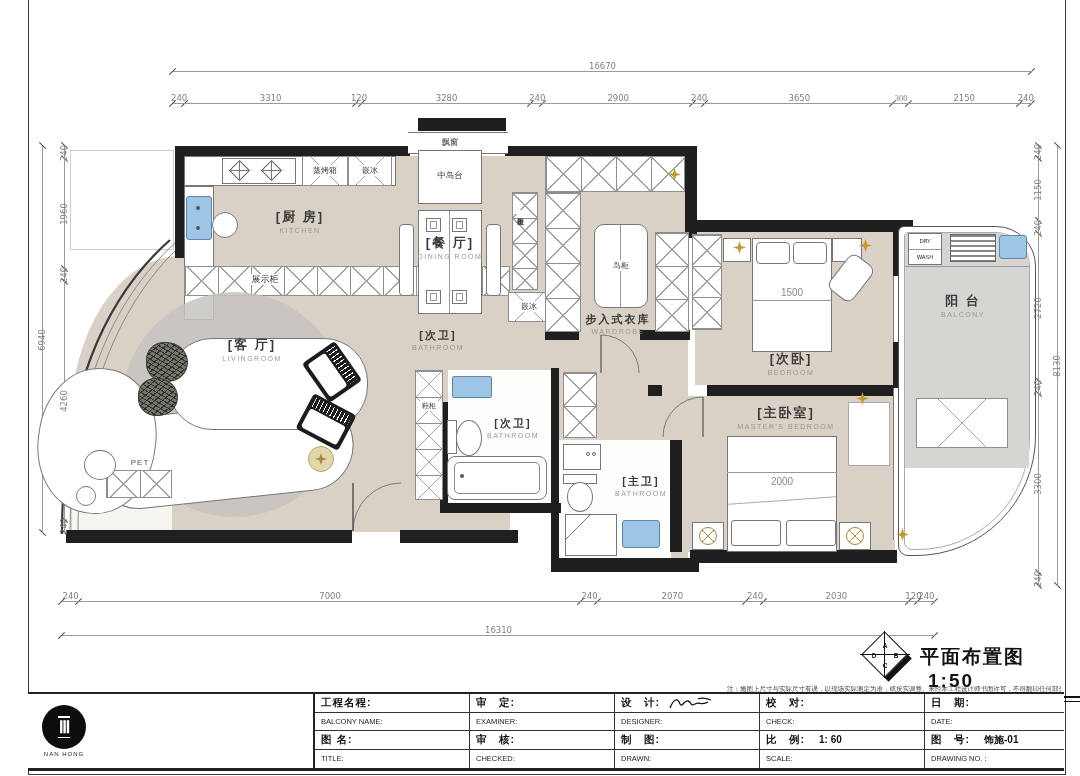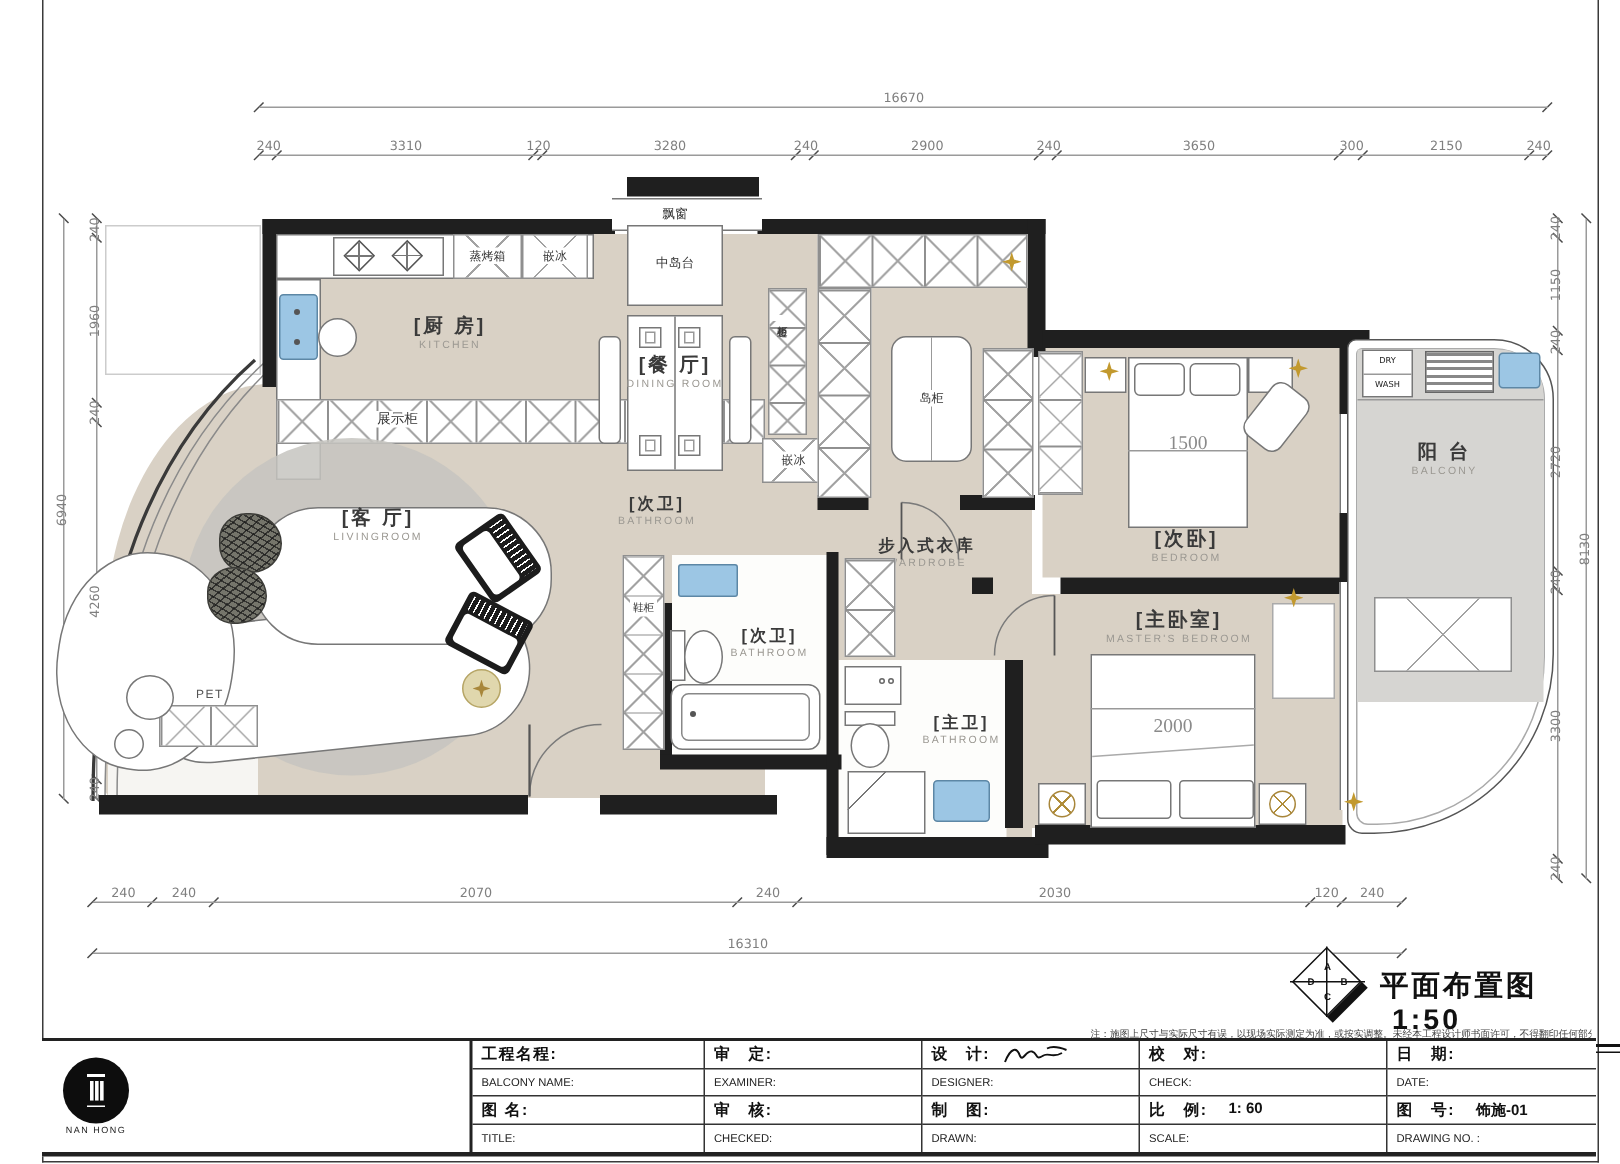--- a/index.html
+++ b/index.html
@@ -66,22 +66,22 @@
 
   
   .rlabel { position:absolute; text-align:center; transform:translateX(-50%); white-space:nowrap; }
   .rlabel .zh { font-size:13px; font-weight:bold; letter-spacing:2px; color:#3a3a3a; }
   .rlabel .en { font-size:7px; letter-spacing:1.5px; color:#9b9892; margin-top:1px; }
   .rlabel.small .zh { font-size:11px; }
   .chip { position:absolute; background:#fff; font-size:8px; color:#333; line-height:11px; padding:0 2px;
           white-space:nowrap; transform:translateX(-50%); }
   .chip.nobg { background:transparent; }
   .chip.vert { writing-mode:vertical-rl; transform:none; line-height:10px; padding:2px 0; }
-  .sizelbl { position:absolute; font-size:13px; color:#8a8a8a; transform:translateX(-50%); white-space:nowrap;
-             font-family:Liberation Serif, serif; }
+  .sizelbl { position:absolute; font-size:10px; color:#8a8a8a; transform:translateX(-50%); white-space:nowrap;
+             font-family:Liberation Sans, sans-serif; }
 
   
   .dim { position:absolute; font-family:"DejaVu Sans",sans-serif; }
   .dim-h { display:flex; }
   .dim-h::after { content:''; position:absolute; left:0; right:0; bottom:2px; height:1px; background:#9a9a9a; }
   .dim-h .seg { position:relative; flex-basis:0; }
   .dim-h .seg::before { content:''; position:absolute; left:-1px; bottom:-2px; width:1px; height:9px; background:#4a4a4a; transform:rotate(45deg); }
   .dim-h .tick.end { position:absolute; right:0; bottom:-2px; width:1px; height:9px; background:#4a4a4a; transform:rotate(45deg); }
   .dim-h .dim-num { position:absolute; left:50%; bottom:3px; transform:translateX(-50%); font-size:8.5px; color:#7f7f7f; white-space:nowrap; }
   .dim-v { display:flex; flex-direction:column; }
@@ -163,21 +163,21 @@
     </div>
     <div class="seg" style="flex-grow: 2900;">
       <span class="dim-num">2900</span>
     </div>
     <div class="seg" style="flex-grow: 240;">
       <span class="dim-num">240</span>
     </div>
     <div class="seg" style="flex-grow: 3650;">
       <span class="dim-num">3650</span>
     </div>
-    <div class="seg" style="flex-grow: 300;">
+    <div class="seg" style="flex-grow: 300; font-family: Liberation Serif, serif;">
       <span class="dim-num">300</span>
     </div>
     <div class="seg" style="flex-grow: 2150;">
       <span class="dim-num">2150</span>
     </div>
     <div class="seg" style="flex-grow: 240;">
       <span class="dim-num">240</span>
     </div>
     <i class="tick end"></i>
   </div>
@@ -231,20 +231,23 @@
   </div>
 <div class="dim dim-v" style="left:1049px;top:146px; width:16px;  height:440px;">
     <div class="seg" style="flex-grow: 8130;">
       <span class="dim-num">8130</span>
     </div>
     <i class="tick end"></i>
   </div>
 <div class="dim dim-h" style="left:62px;  top:588px; width:873px; height:16px;">
     <div class="seg" style="flex-grow: 240;">
       <span class="dim-num">240</span>
+    </div>
+    <div class="seg" style="flex-grow: 7000;">
+      <span class="dim-num">7000</span>
     </div>
     <div class="seg" style="flex-grow: 240;">
       <span class="dim-num">240</span>
     </div>
     <div class="seg" style="flex-grow: 2070;">
       <span class="dim-num">2070</span>
     </div>
     <div class="seg" style="flex-grow: 240;">
       <span class="dim-num">240</span>
     </div>
@@ -362,21 +365,21 @@
 <div class="xh v" style="left:512px; top:192px; width:26px; height:98px; --c:25px;"></div>
 <div class="chip vert" style="left:515px; top:210px; font-size:7px;">餐边柜</div>
 <div class="xh one" style="left:508px; top:292px; width:42px; height:30px;"></div>
 <div class="chip" style="left:529px; top:301px;">嵌冰</div>
 
 <div class="xh h" style="left:545px; top:156px; width:140px; height:36px; --c:35px;"></div>
 <div class="xh v" style="left:545px; top:192px; width:36px; height:140px; --c:35px;"></div>
 <div class="xh v" style="left:655px; top:232px; width:34px; height:100px; --c:33px;"></div>
 <div class="furn" style="left:594px; top:224px; width:54px; height:84px; border-radius:10px; background-image:linear-gradient(to right, transparent calc(50% - .5px), #999 calc(50% - .5px), #999 calc(50% + .5px), transparent calc(50% + .5px));"></div>
 <div class="chip" style="left:621px; top:260px; font-size:8px;">岛柜</div>
-<div class="rlabel small" style="left:618px; top:312px;margin-top:44px;">
+<div class="rlabel small" style="left:618px; top:312px;">
   <div class="zh">步入式衣库</div>
   <div class="en">WARDROBE</div>
 </div>
 
 <div class="rug" style="left:122px; top:292px; width:225px; height:225px;"></div>
 <div class="furn" style="left:92px; top:408px; width:262px; height:92px; border-radius:46px; transform:rotate(-6deg);"></div>
 <div class="furn" style="left:38px; top:368px; width:118px; height:146px; border-radius:48%; transform:rotate(8deg);"></div>
 <div class="furn" style="left:168px; top:338px; width:200px; height:92px; border-radius:44px;"></div>
 <div class="plant" style="left:146px; top:342px; width:42px; height:40px;"></div>
 <div class="plant" style="left:138px; top:378px; width:40px; height:38px;"></div>

